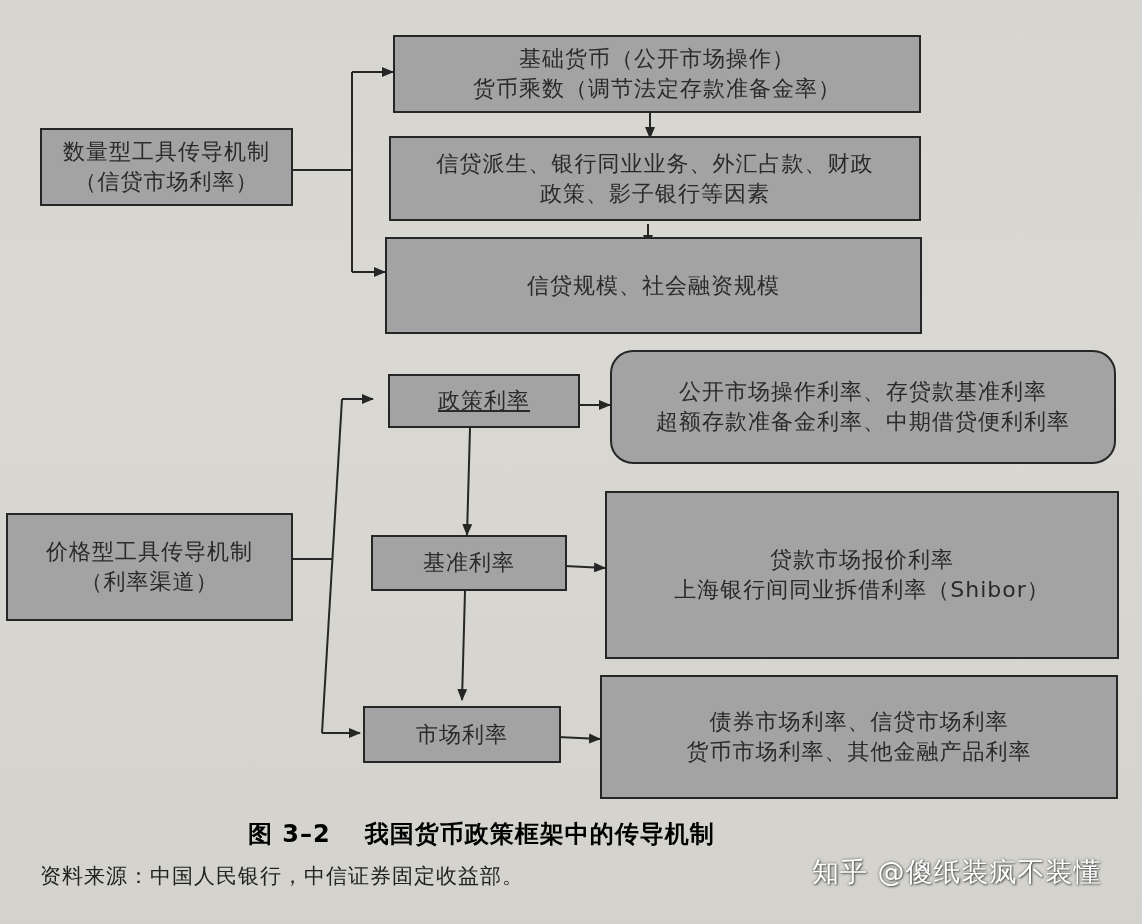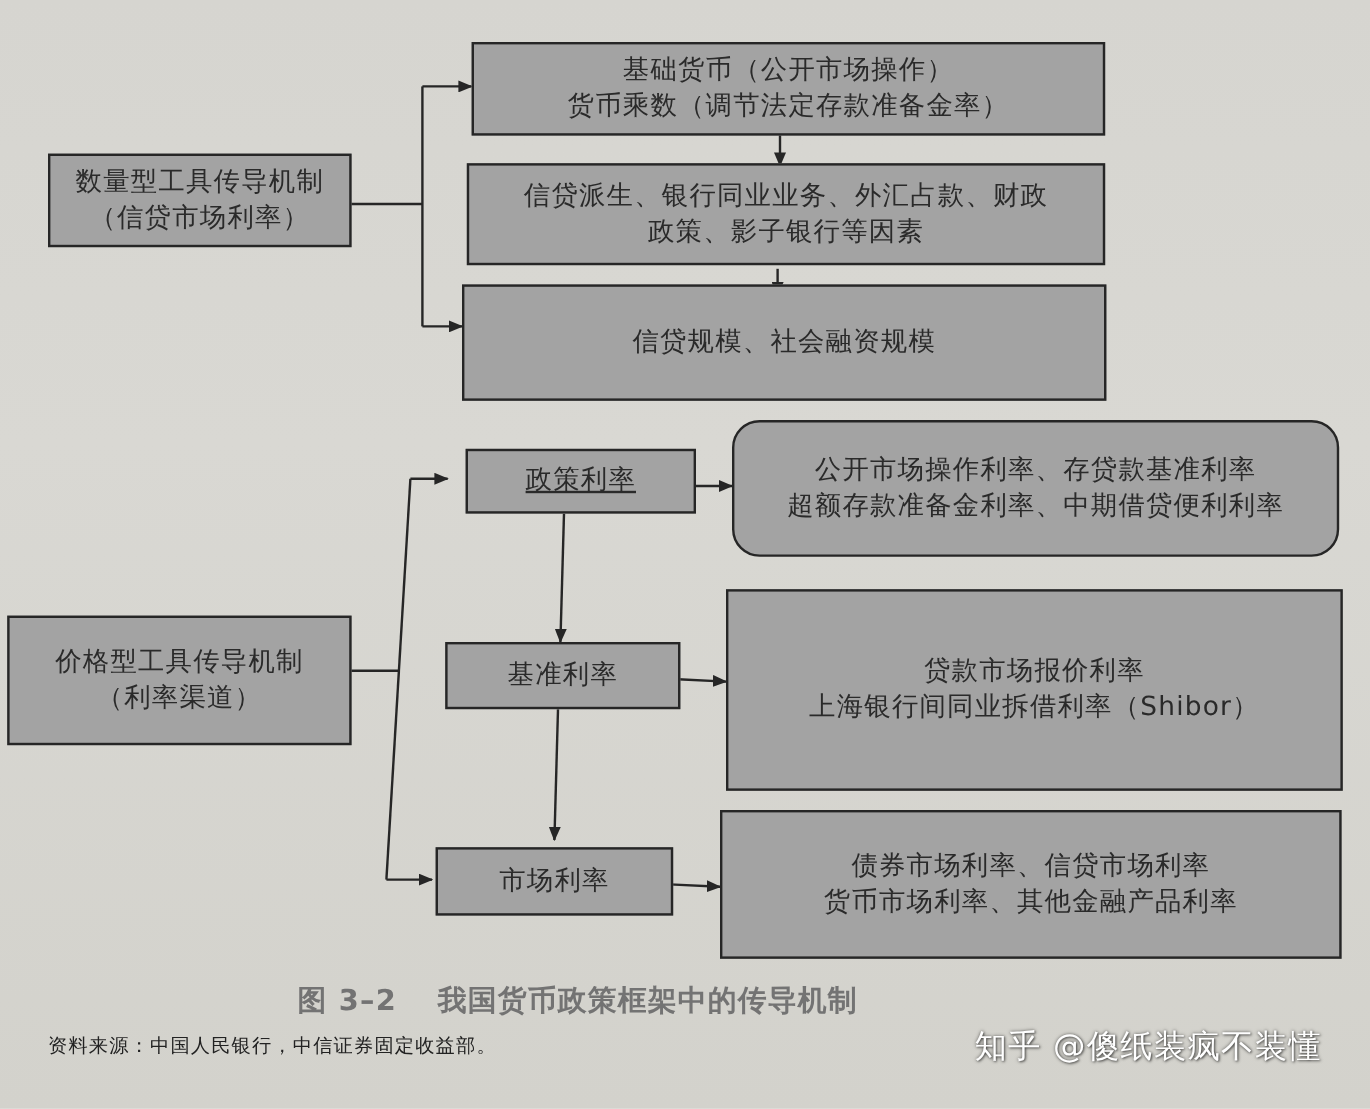--- a/index.html
+++ b/index.html
@@ -18,26 +18,26 @@
     box-sizing: border-box;
     display: flex; flex-direction: column; align-items: center; justify-content: center;
     text-align: center;
     font-size: 22px; line-height: 30px; color: #2a2a2a;
     letter-spacing: 1px;
   }
   .box span { display: block; white-space: nowrap; }
   svg.lines { position: absolute; left: 0; top: 0; pointer-events: none; }
   .caption {
     position: absolute; left: 248px; top: 818px;
-    font-size: 24px; font-weight: bold; color: #737373; letter-spacing: 1px;
+    font-size: 24px; font-weight: bold; color: #000000; letter-spacing: 1px;
   }
   .caption .num { margin-right: 34px; }
   .source {
     position: absolute; left: 40px; top: 862px;
-    font-size: 16px; color: #222; letter-spacing: 1px;
+    font-size: 21px; color: #222; letter-spacing: 1px;
   }
   .watermark {
     position: absolute; left: 784px; top: 854px;
     font-size: 27px; color: #ffffff;
     text-shadow: 0 0 3px rgba(0,0,0,0.55), 1px 1px 2px rgba(0,0,0,0.5);
     letter-spacing: 1px;
     margin-left: 28px;
   }
 </style>
 </head>

